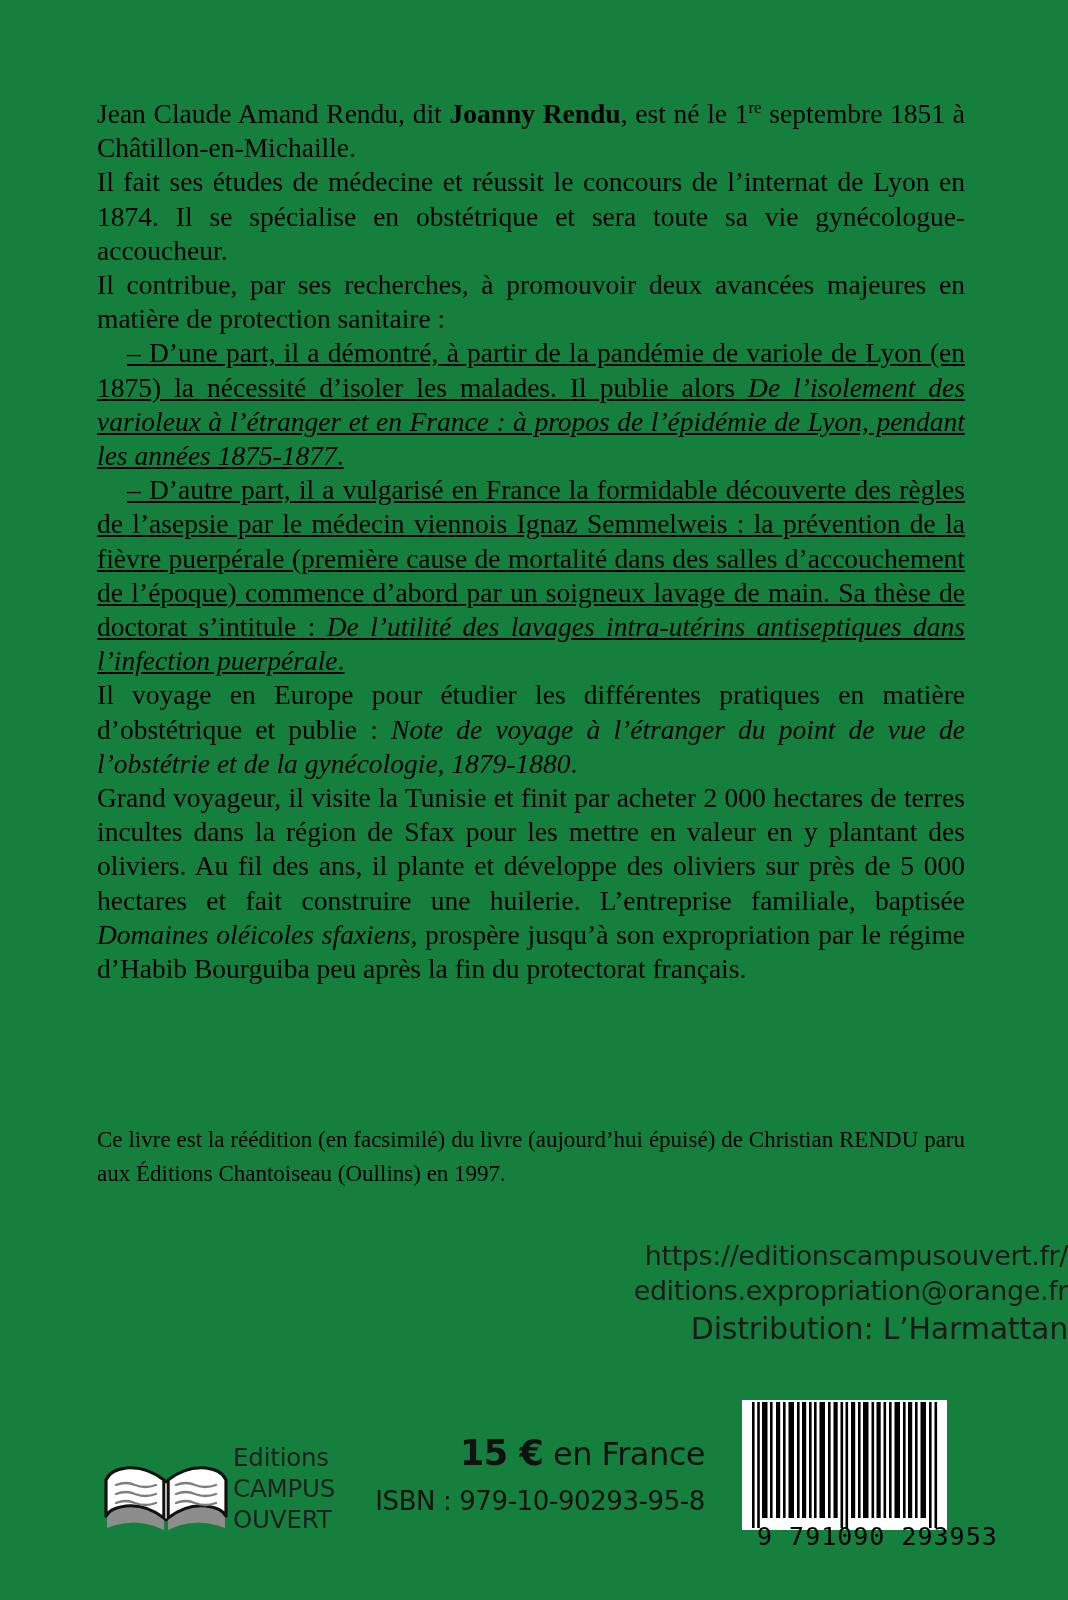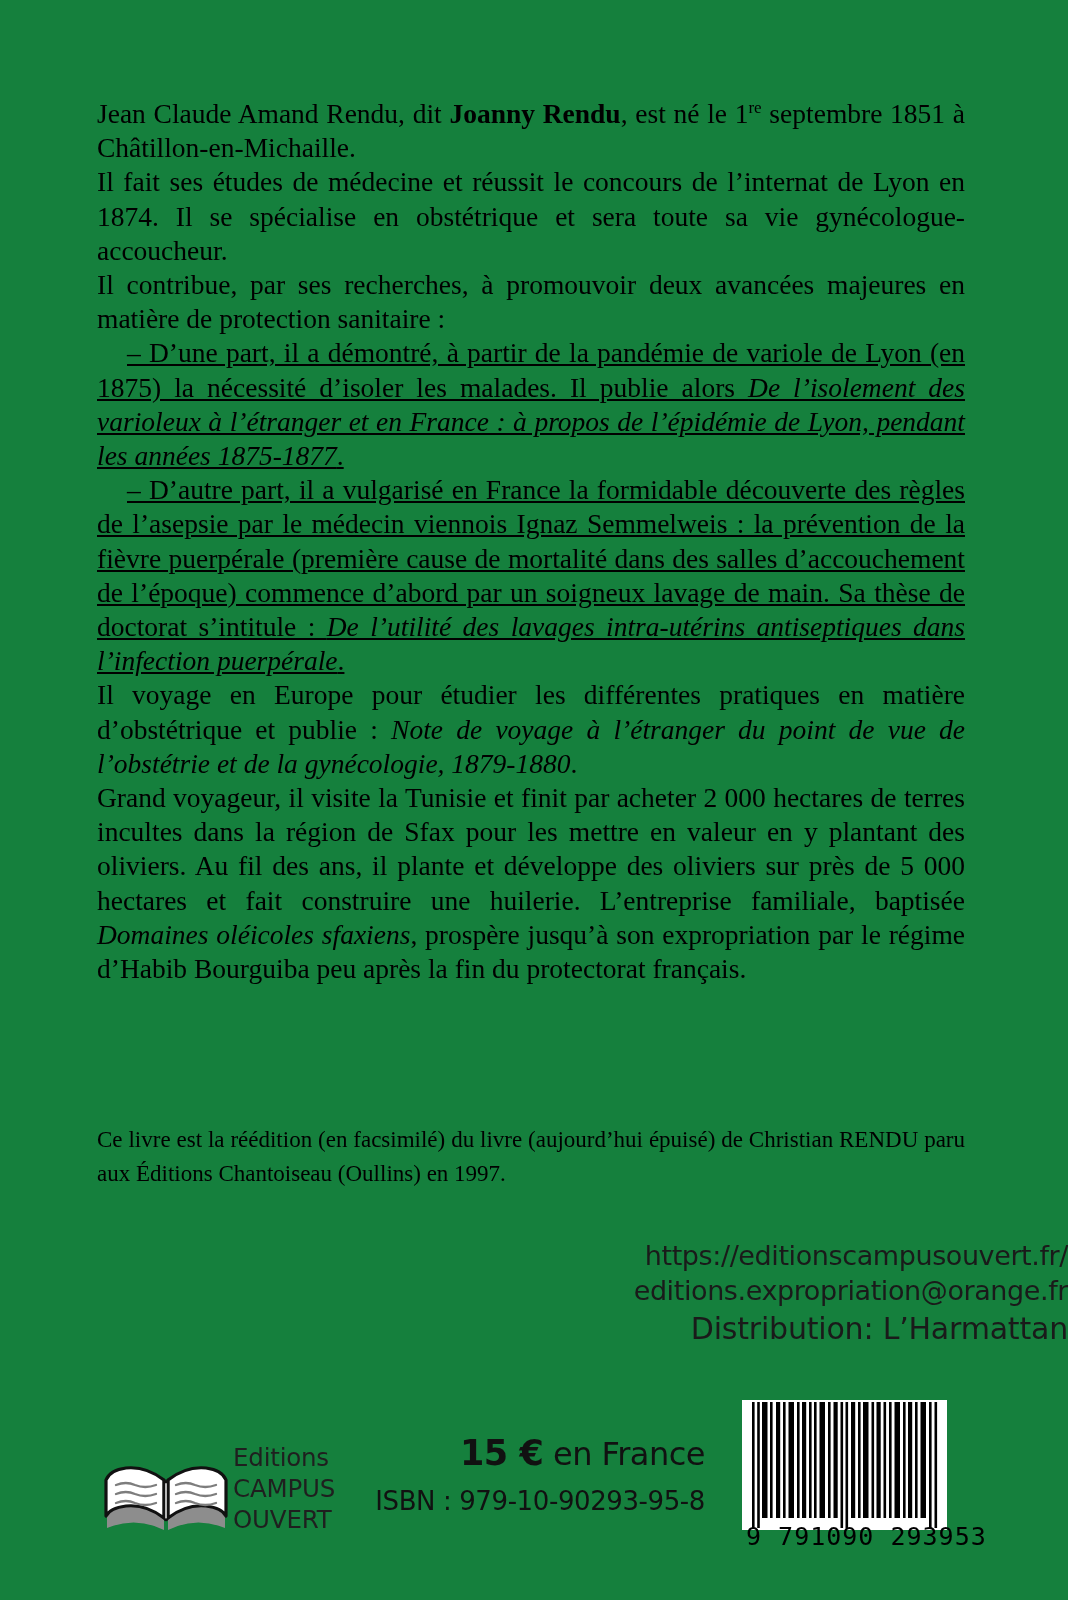--- a/index.html
+++ b/index.html
@@ -167,21 +167,21 @@
   }
   #barcode-bars {
     position: absolute;
     left: 0;
     top: 0;
     width: 205px;
     height: 130px;
   }
   #barcode-digits {
     position: absolute;
-    left: 4px;
+    left: 15px;
     top: 122px;
     width: 205px;
     font-family: "DejaVu Sans Mono", "Liberation Mono", monospace;
     font-size: 25px;
     letter-spacing: 1px;
     color: #000;
     white-space: pre;
   }
 </style>
 </head>

